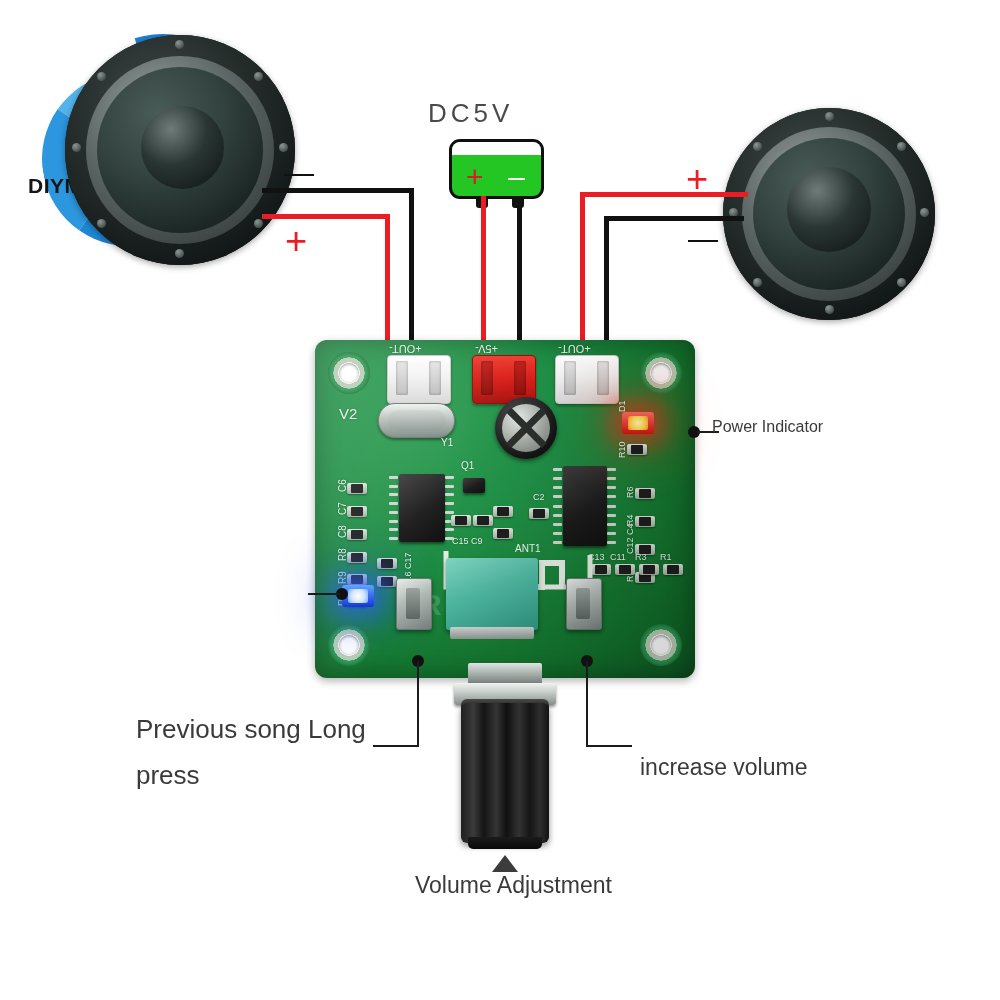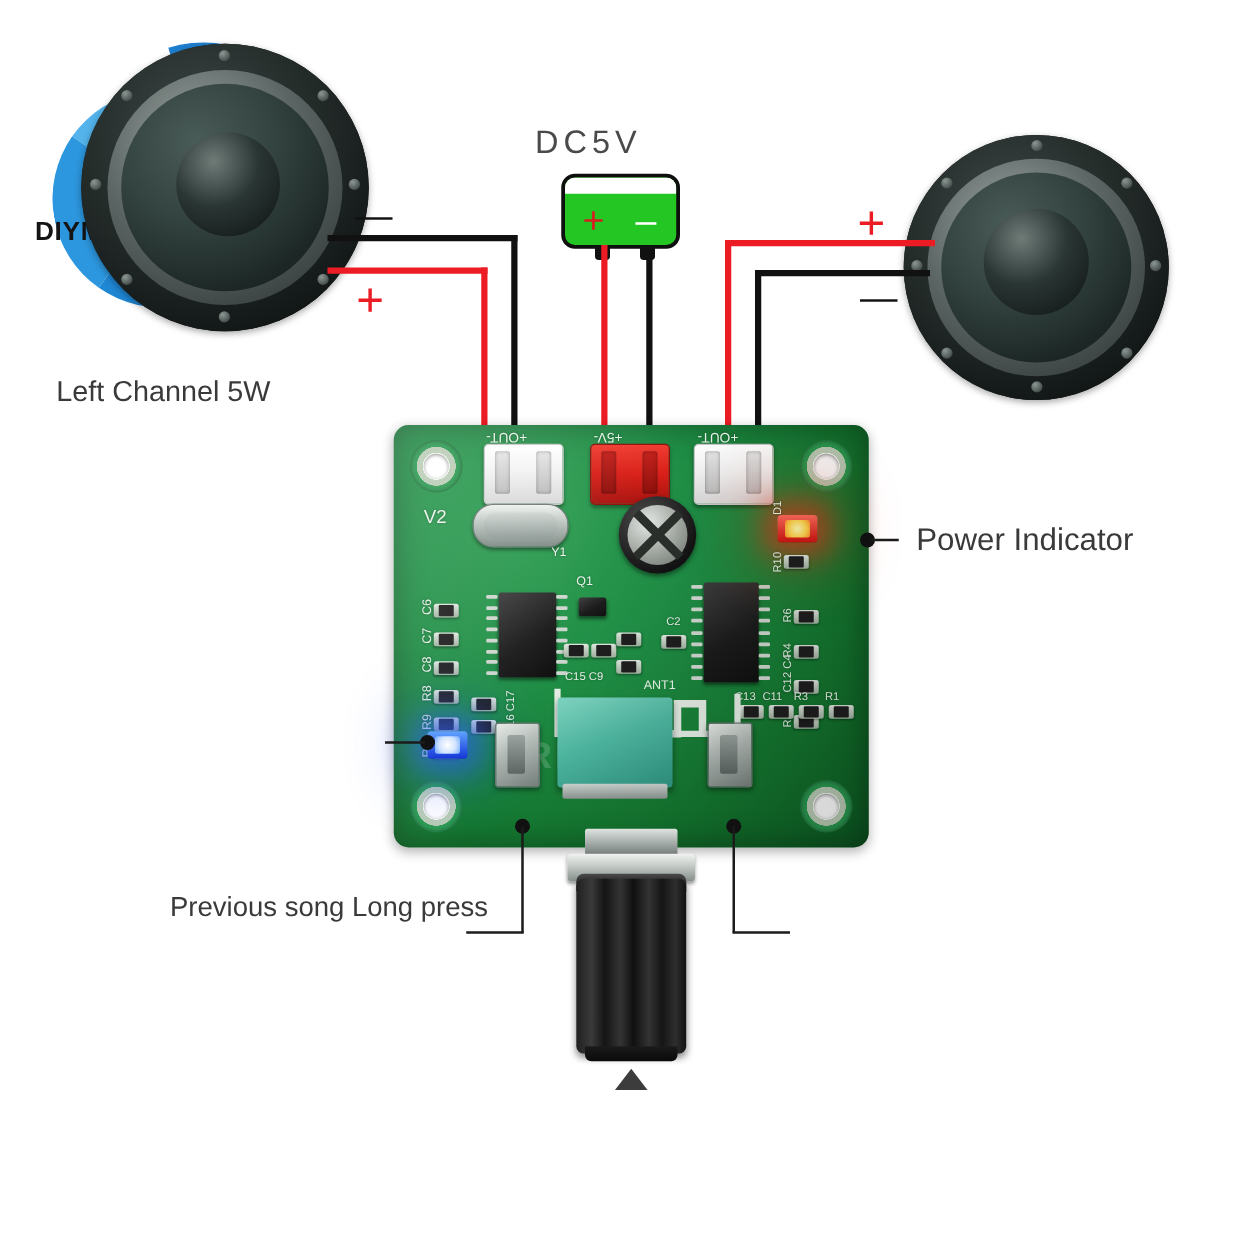--- a/index.html
+++ b/index.html
@@ -183,21 +183,20 @@
     <div class="dome" style="left:33%;top:31%;width:36%;height:36%;"></div>
     <div class="bolt" style="left:48%;top:2%;"></div>
     <div class="bolt" style="left:82%;top:16%;"></div>
     <div class="bolt" style="left:93%;top:47%;"></div>
     <div class="bolt" style="left:82%;top:80%;"></div>
     <div class="bolt" style="left:48%;top:93%;"></div>
     <div class="bolt" style="left:14%;top:80%;"></div>
     <div class="bolt" style="left:3%;top:47%;"></div>
     <div class="bolt" style="left:14%;top:16%;"></div>
   </div>
-  <div class="lbl" style="left:45px;top:300px;font-size:23px;">Left Channel 5W</div>
 
   <div class="spk" style="left:723px;top:108px;width:212px;height:212px;">
     <div class="frame"></div>
     <div class="surr"></div>
     <div class="cone"></div>
     <div class="dome" style="left:30%;top:28%;width:40%;height:40%;"></div>
     <div class="bolt" style="left:48%;top:2%;"></div>
     <div class="bolt" style="left:82%;top:16%;"></div>
     <div class="bolt" style="left:93%;top:47%;"></div>
     <div class="bolt" style="left:82%;top:80%;"></div>
@@ -446,35 +445,37 @@
   </div>
 
   <div id="pot">
     <div class="potshaft"></div>
     <div class="potnut"></div>
     <div class="knobtop"></div>
     <div class="knob"></div>
     <div class="knobbot"></div>
     <div class="tri"></div>
   </div>
+  <div class="lbl" style="left:415px;top:872px;font-size:23px;">Volume Adjustment</div>
 
   <div class="dot" style="left:688px;top:426px;"></div>
   <div class="ld ldh" style="left:697px;top:431px;width:22px;"></div>
-  <div class="lbl" style="left:733px;top:418px;font-size:25px;">Power Indicator</div>
+  <div class="lbl" style="left:712px;top:418px;font-size:16px;">Power Indicator</div>
 
   <div class="dot" style="left:336px;top:588px;"></div>
   <div class="ld ldh" style="left:308px;top:593px;width:32px;"></div>
 
   <div class="dot" style="left:412px;top:655px;"></div>
   <div class="ld ldv" style="left:417px;top:661px;height:85px;"></div>
   <div class="ld ldh" style="left:373px;top:745px;width:46px;"></div>
-  <div class="lbl two" style="left:136px;top:707px;font-size:22px;width:260px;">
+  <div class="lbl two" style="left:136px;top:707px;font-size:26px;width:260px;">
     <span>Previous song Long press</span><br>
   </div>
 
   <div class="dot" style="left:581px;top:655px;"></div>
   <div class="ld ldv" style="left:586px;top:661px;height:85px;"></div>
   <div class="ld ldh" style="left:586px;top:745px;width:46px;"></div>
   <div class="lbl two" style="left:640px;top:707px;font-size:23px;width:270px;">
     <br>
+    <span>increase volume</span>
   </div>
 
 </div>
 
 </body></html>

